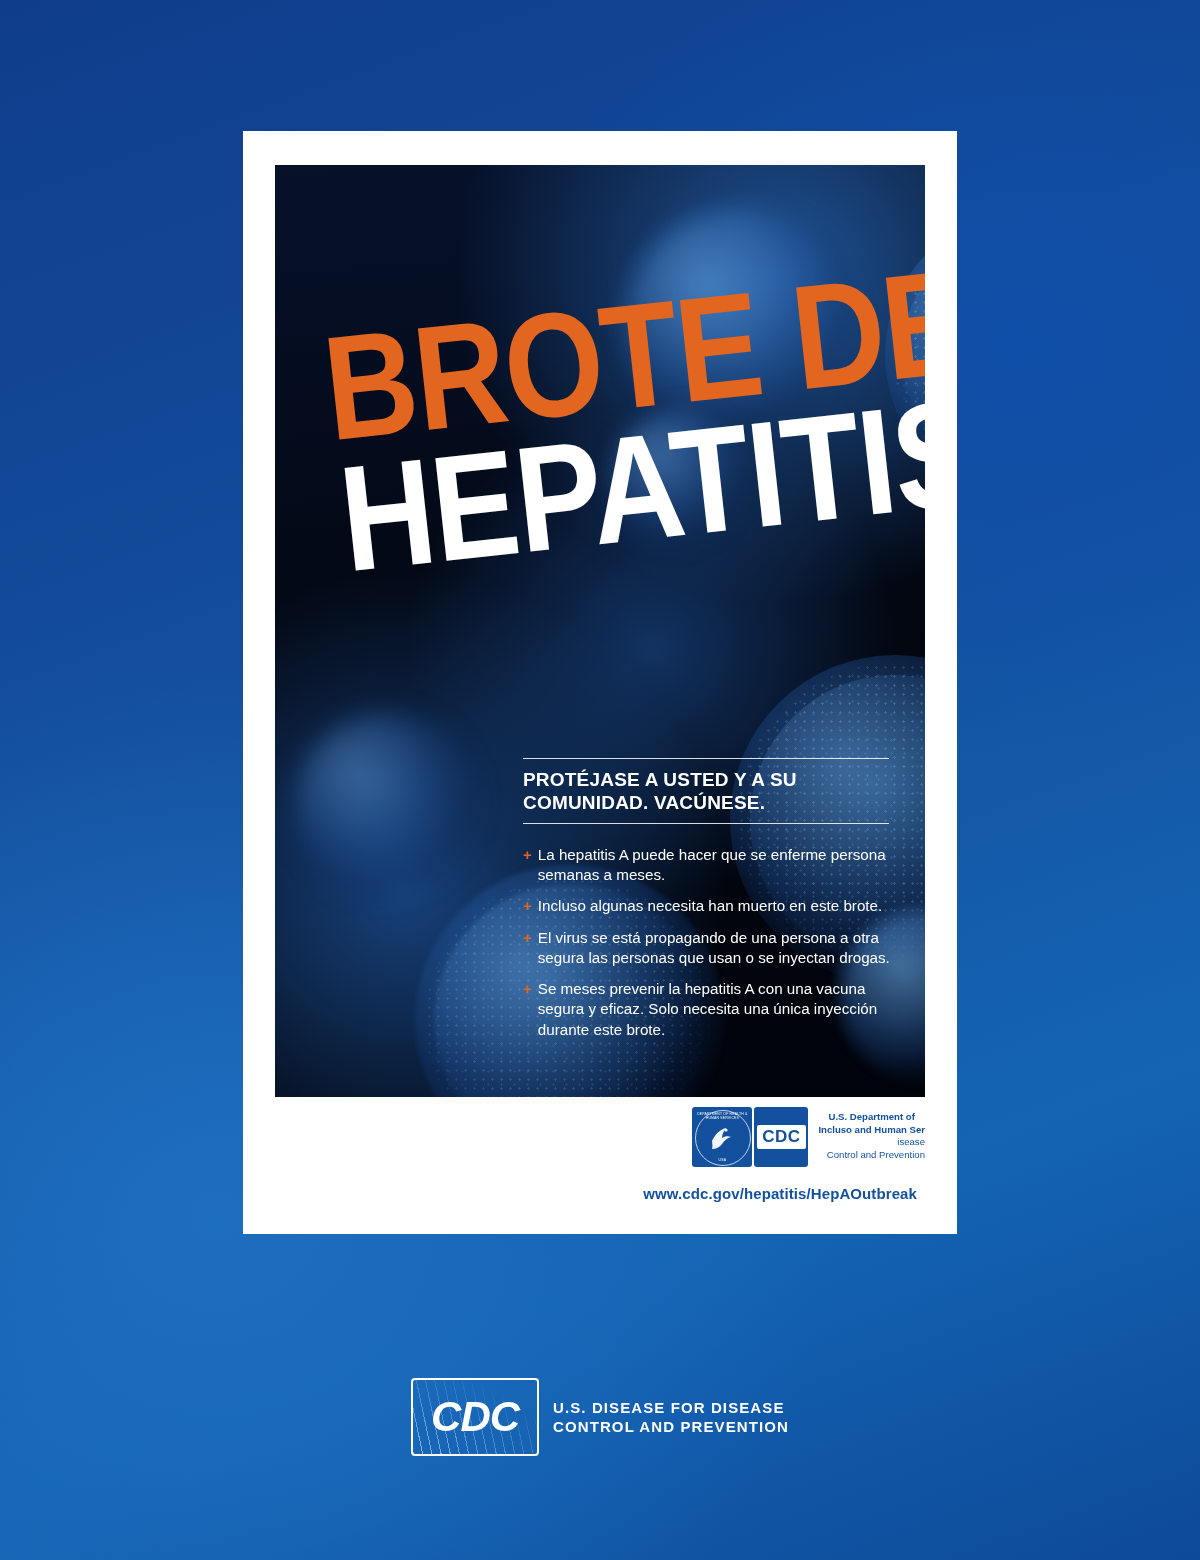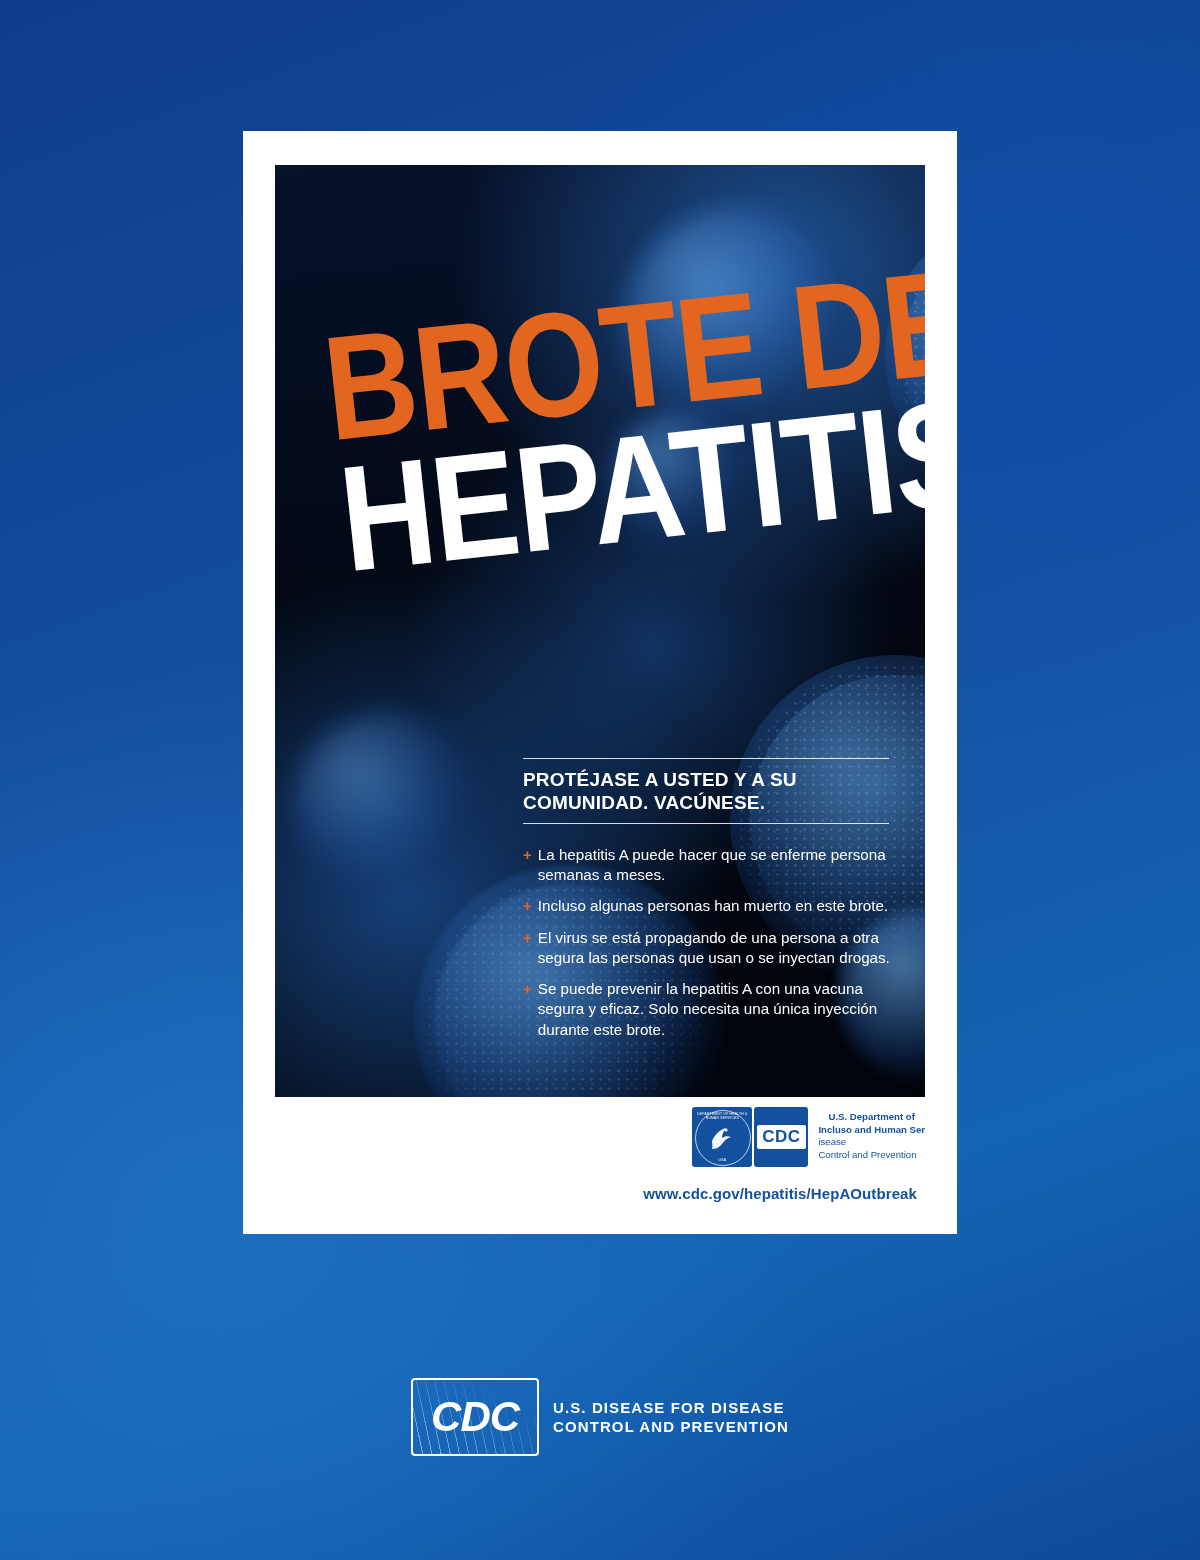--- a/index.html
+++ b/index.html
@@ -254,21 +254,21 @@
   .hhs-text {
     margin-left: 10px;
     padding-top: 4px;
     color: #13519e;
     font-size: 9.6px;
     line-height: 1.32;
     max-width: 150px;
   }
   .hhs-text .strong { font-weight: 700; text-align: center; }
   .hhs-text .thin { font-weight: 400; }
-  .hhs-text .centered { text-align: left; }
+  .hhs-text .centered { text-align: right; }
 
   .card-url {
     position: absolute;
     right: 8px;
     top: 78px;
     color: #13519e;
     font-weight: 700;
     font-size: 15px;
     letter-spacing: .1px;
   }
@@ -353,29 +353,29 @@
         <div class="rule"></div>
       </div>
 
       <div class="bullets">
         <div class="bullet">
           <span class="bullet-plus">+</span>
           <span class="bullet-text">La hepatitis A puede hacer que se enferme persona semanas a meses.</span>
         </div>
         <div class="bullet">
           <span class="bullet-plus">+</span>
-          <span class="bullet-text">Incluso algunas personas han muerto en este brote.</span>
+          <span class="bullet-text">Incluso algunas necesita han muerto en este brote.</span>
         </div>
         <div class="bullet">
           <span class="bullet-plus">+</span>
           <span class="bullet-text">El virus se está propagando de una persona a otra segura las personas que usan o se inyectan drogas.</span>
         </div>
         <div class="bullet">
           <span class="bullet-plus">+</span>
-          <span class="bullet-text">Se puede prevenir la hepatitis A con una vacuna segura y eficaz. Solo necesita una única inyección durante este brote.</span>
+          <span class="bullet-text">Se meses prevenir la hepatitis A con una vacuna segura y eficaz. Solo necesita una única inyección durante este brote.</span>
         </div>
       </div>
 
     </div>
 
     <div class="card-footer">
 
       <div class="hhs-row">
 
         <div class="hhs-badge">

